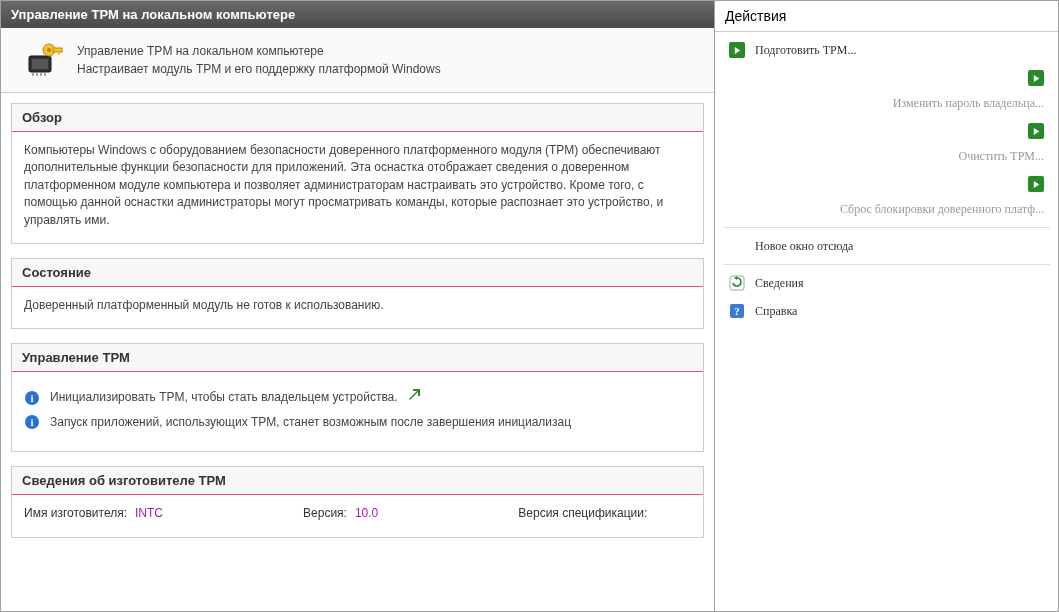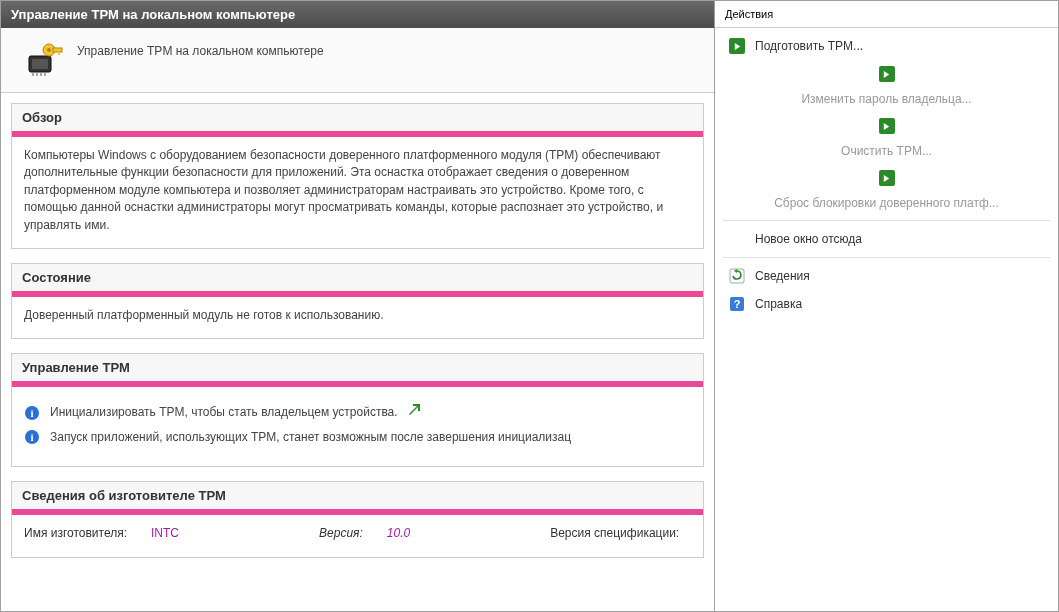--- a/index.html
+++ b/index.html
@@ -25,46 +25,46 @@
       background: #fafafa;
     }
     .header-block .icon { width: 40px; height: 36px; flex-shrink: 0; }
     .header-block .text-lines { font-size: 12px; color: #444; line-height: 1.5; }
     .content-area { padding: 10px 0 0 0; overflow-y: auto; flex: 1; }
     .group {
       border: 1px solid #ccc; margin: 0 10px 14px 10px; background: white;
     }
     .group-title {
       font-weight: bold; font-size: 13px; color: #333;
-      padding: 6px 10px; border-bottom: 6px solid #ec4899; background: #f7f7f7;
+      padding: 6px 10px; border-bottom: 1px solid #ec4899; background: #f7f7f7;
     }
     .group-body { padding: 10px 12px 14px 12px; font-size: 12px; color: #444; line-height: 1.45; }
     .info-line { display: flex; align-items: center; gap: 10px; margin: 6px 0; }
     .info-icon { width: 16px; height: 16px; flex-shrink: 0; }
     .manufacturer-row { display: flex; gap: 30px; align-items: baseline; }
-    .manufacturer-row .pair { display: flex; gap: 24px; }
+    .manufacturer-row .pair { display: flex; gap: 8px; }
     .manufacturer-row .lbl { color: #333; }
     .manufacturer-row .val { color: #a21caf; }
 
     
     .actions-title {
-      font-size: 11px; font-weight: normal; padding: 7px 10px;
+      font-size: 14px; font-weight: normal; padding: 7px 10px;
       border-bottom: 1px solid #ccc; background: #fff;
     }
     .actions-subheader {
       background: #e8eef7; color: #1a4aa0;
       display: flex; justify-content: space-between; align-items: center;
       padding: 6px 10px; border-bottom: 1px solid #c8d0de;
       font-size: 13px;
     }
     .actions-subheader .collapse { font-size: 11px; color: #333; cursor: pointer; }
     .action-list { padding: 4px 0; }
     .action-item {
-      display: flex; align-items: center; gap: 10px;
-      padding: 6px 14px; cursor: default; color: #333;
+      display: flex; align-items: flex-end; gap: 10px;
+      padding: 6px 14px; cursor: default; color: #333; font-family: Liberation Serif, serif;
     }
     .action-item.disabled { color: #999; flex-direction: column; }
     .action-item .act-icon { width: 16px; height: 16px; flex-shrink: 0; display: inline-flex; align-items: center; justify-content: center; }
     .action-item.noicon .act-icon { visibility: hidden; }
     .divider { height: 1px; background: #e0e0e0; margin: 4px 8px; }
     .green-arrow {
       width: 16px; height: 16px; background: #2a8a2a; border-radius: 2px;
       display: inline-flex; align-items: center; justify-content: center;
     }
     .green-arrow svg { fill: white; }
@@ -90,20 +90,21 @@
           <line x1="18" y1="30" x2="18" y2="34" stroke="#888" stroke-width="1.5"></line>
           <line x1="22" y1="30" x2="22" y2="34" stroke="#888" stroke-width="1.5"></line>
           <circle cx="26" cy="8" r="6" fill="#f4c430" stroke="#b8860b"></circle>
           <circle cx="26" cy="8" r="2" fill="#b8860b"></circle>
           <rect x="30" y="6" width="9" height="4" fill="#f4c430" stroke="#b8860b"></rect>
           <rect x="35" y="10" width="2" height="3" fill="#f4c430"></rect>
         </svg>
       </span>
       <div class="text-lines">
         <div>Управление TPM на локальном компьютере</div>
+        <div>Настраивает модуль TPM и его поддержку платформой Windows</div>
       </div>
     </div>
 
     <div class="content-area">
 
       <div class="group">
         <div class="group-title">Обзор</div>
         <div class="group-body">Компьютеры Windows с оборудованием безопасности доверенного платформенного модуля (TPM) обеспечивают дополнительные функции безопасности для приложений. Эта оснастка отображает сведения о доверенном платформенном модуле компьютера и позволяет администраторам настраивать это устройство. Кроме того, с помощью данной оснастки администраторы могут просматривать команды, которые распознает это устройство, и управлять ими.</div>
       </div>
 
@@ -142,21 +143,21 @@
       </div>
 
       <div class="group">
         <div class="group-title">Сведения об изготовителе TPM</div>
         <div class="group-body">
           <div class="manufacturer-row">
             <div class="pair">
               <span class="lbl">Имя изготовителя:</span>
               <span class="val">INTC</span>
             </div>
-            <div class="pair" style="margin-left:110px;font-style:italic;">
+            <div class="pair" style="margin-left:110px;">
               <span class="lbl">Версия:</span>
               <span class="val">10.0</span>
             </div>
             <div class="pair" style="margin-left:110px;">
               <span class="lbl">Версия спецификации:</span>
             </div>
           </div>
         </div>
       </div>
     </div>

